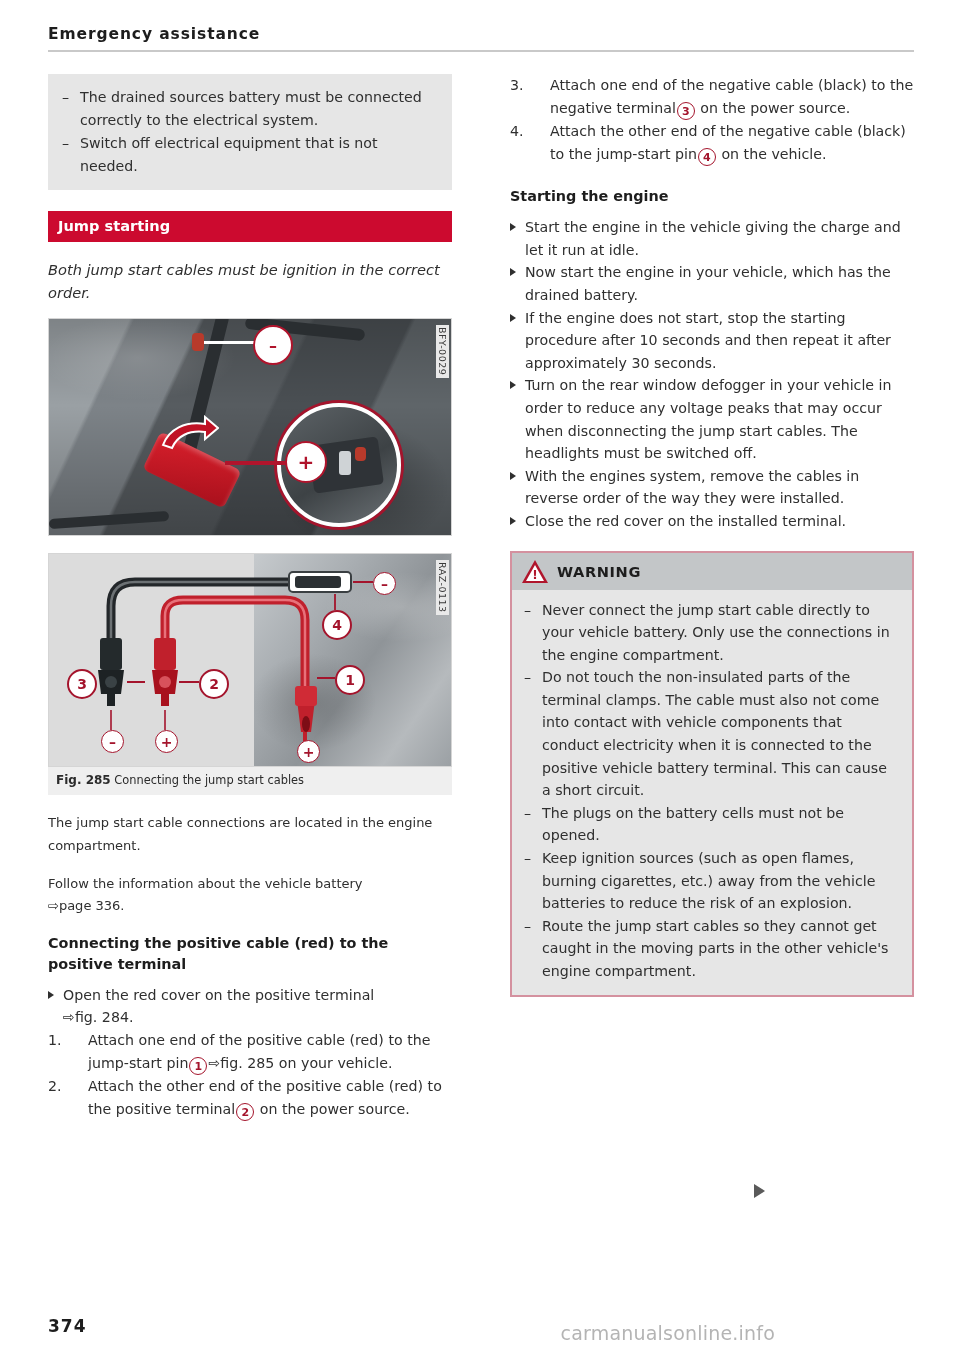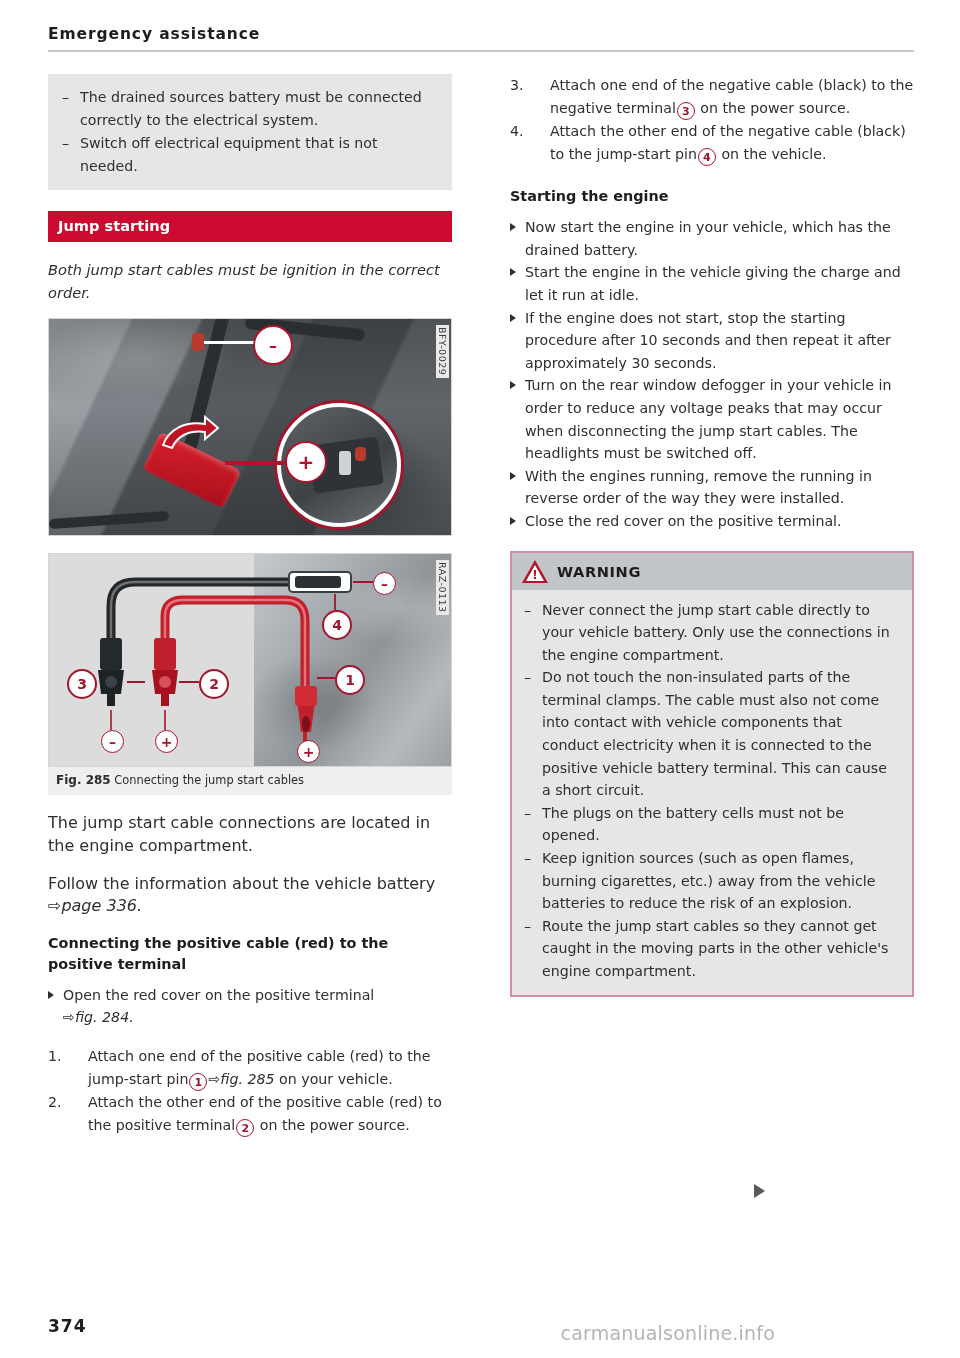--- a/index.html
+++ b/index.html
@@ -47,21 +47,21 @@
     position: absolute;
     width: 404px;
     top: 74px;
   }
   .col-left  { left: 48px; }
   .col-right { left: 510px; }
 
   p, ul, ol { margin: 0; }
 
   .body-text {
-    font-size: 16px;
+    font-size: 13px;
     line-height: 22.6px;
     color: #2f2f2f;
   }
 
   .para { margin-bottom: 15px; }
 
   .italic-intro {
     font-style: italic;
     font-size: 14.6px;
     line-height: 23px;
@@ -262,21 +262,21 @@
     color: #2f2f2f;
   }
   .arrow-item .tri {
     position: absolute; left: 0; top: 7px;
     width: 0; height: 0;
     border-left: 6px solid #2f2f2f;
     border-top: 4.5px solid transparent;
     border-bottom: 4.5px solid transparent;
   }
 
-  .ref { font-style: italic; }
+  .ref { }
   .refarrow { font-style: normal; }
 
   .inline-num {
     display: inline-flex;
     align-items: center; justify-content: center;
     width: 16px; height: 16px;
     border-radius: 50%;
     border: 1.4px solid #a4142c;
     color: #a4142c;
     font-size: 11px;
@@ -505,21 +505,21 @@
 
     <p class="body-text para">The jump start cable connections are located in the engine compartment.</p>
 
     <p class="body-text para">
       <span>Follow the information about the vehicle battery</span><br>
       <span class="refarrow">⇨</span><span class="ref">page 336.</span>
     </p>
 
     <div class="subhead">Connecting the positive cable (red) to the positive terminal</div>
 
-    <ul class="arrow-list" style="margin-bottom:16px;">
+    <ul class="arrow-list" style="margin-bottom:0px;">
       <li class="arrow-item">
         <span class="tri"></span>
         <span>Open the red cover on the positive terminal</span><br>
         <span class="refarrow">⇨</span><span class="ref">fig. 284.</span>
       </li>
     </ul>
 
     <ol class="num-list">
       <li class="num-item">
         <span class="num">1.</span>
@@ -544,41 +544,41 @@
         <span class="num">4.</span>
         <span>Attach the other end of the negative cable (black) to the jump-start pin</span><span class="inline-num">4</span> <span>on the vehicle.</span>
       </li>
     </ol>
 
     <div class="subhead">Starting the engine</div>
 
     <ul class="arrow-list">
       <li class="arrow-item">
         <span class="tri"></span>
-        <span>Now start the engine in your vehicle, which has the drained battery.</span>
+        <span>Start the engine in the vehicle giving the charge and let it run at idle.</span>
       </li>
       <li class="arrow-item">
         <span class="tri"></span>
-        <span>Start the engine in the vehicle giving the charge and let it run at idle.</span>
+        <span>Now start the engine in your vehicle, which has the drained battery.</span>
       </li>
       <li class="arrow-item">
         <span class="tri"></span>
         <span>If the engine does not start, stop the starting procedure after 10 seconds and then repeat it after approximately 30 seconds.</span>
       </li>
       <li class="arrow-item">
         <span class="tri"></span>
         <span>Turn on the rear window defogger in your vehicle in order to reduce any voltage peaks that may occur when disconnecting the jump start cables. The headlights must be switched off.</span>
       </li>
       <li class="arrow-item">
         <span class="tri"></span>
-        <span>With the engines running, remove the running in reverse order of the way they were installed.</span>
+        <span>With the engines system, remove the cables in reverse order of the way they were installed.</span>
       </li>
       <li class="arrow-item">
         <span class="tri"></span>
-        <span>Close the red cover on the positive terminal.</span>
+        <span>Close the red cover on the installed terminal.</span>
       </li>
     </ul>
 
     <div class="warning-box">
       <div class="warning-head">
         <div class="warn-tri-wrap">
           <div class="warn-tri-outer"></div>
           <div class="warn-tri-inner"></div>
           <div class="warn-bang">!</div>
         </div>

